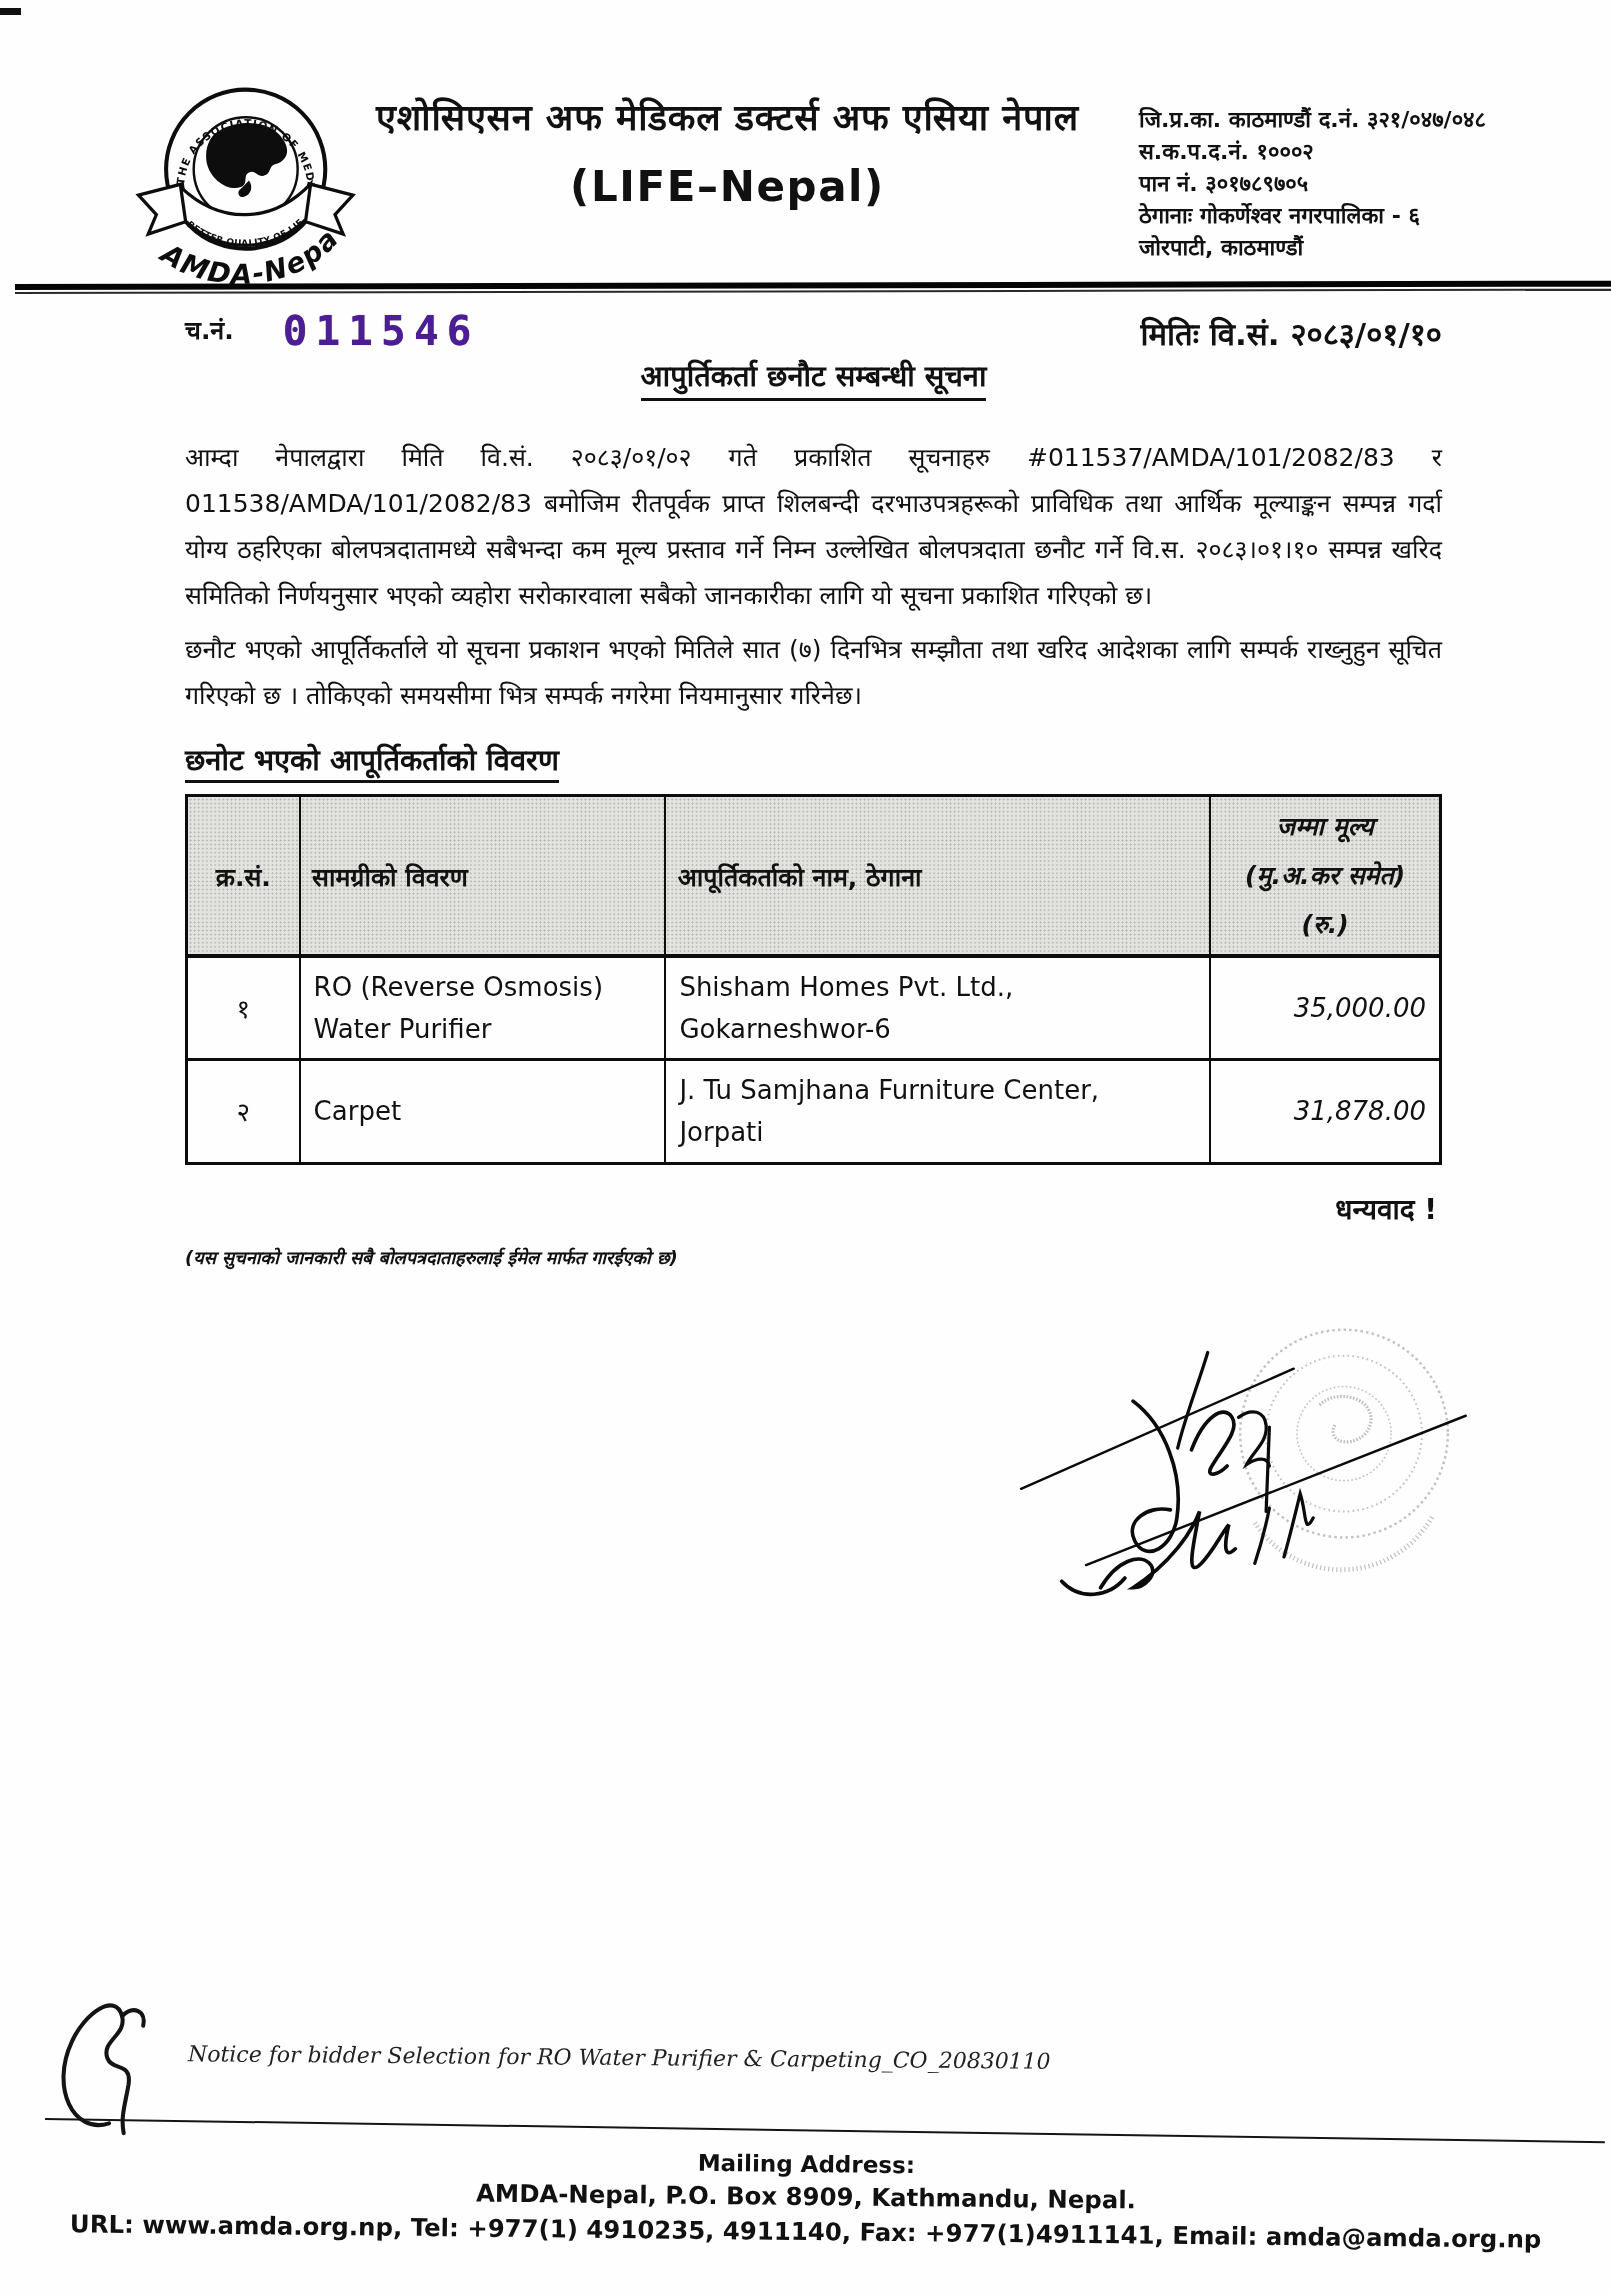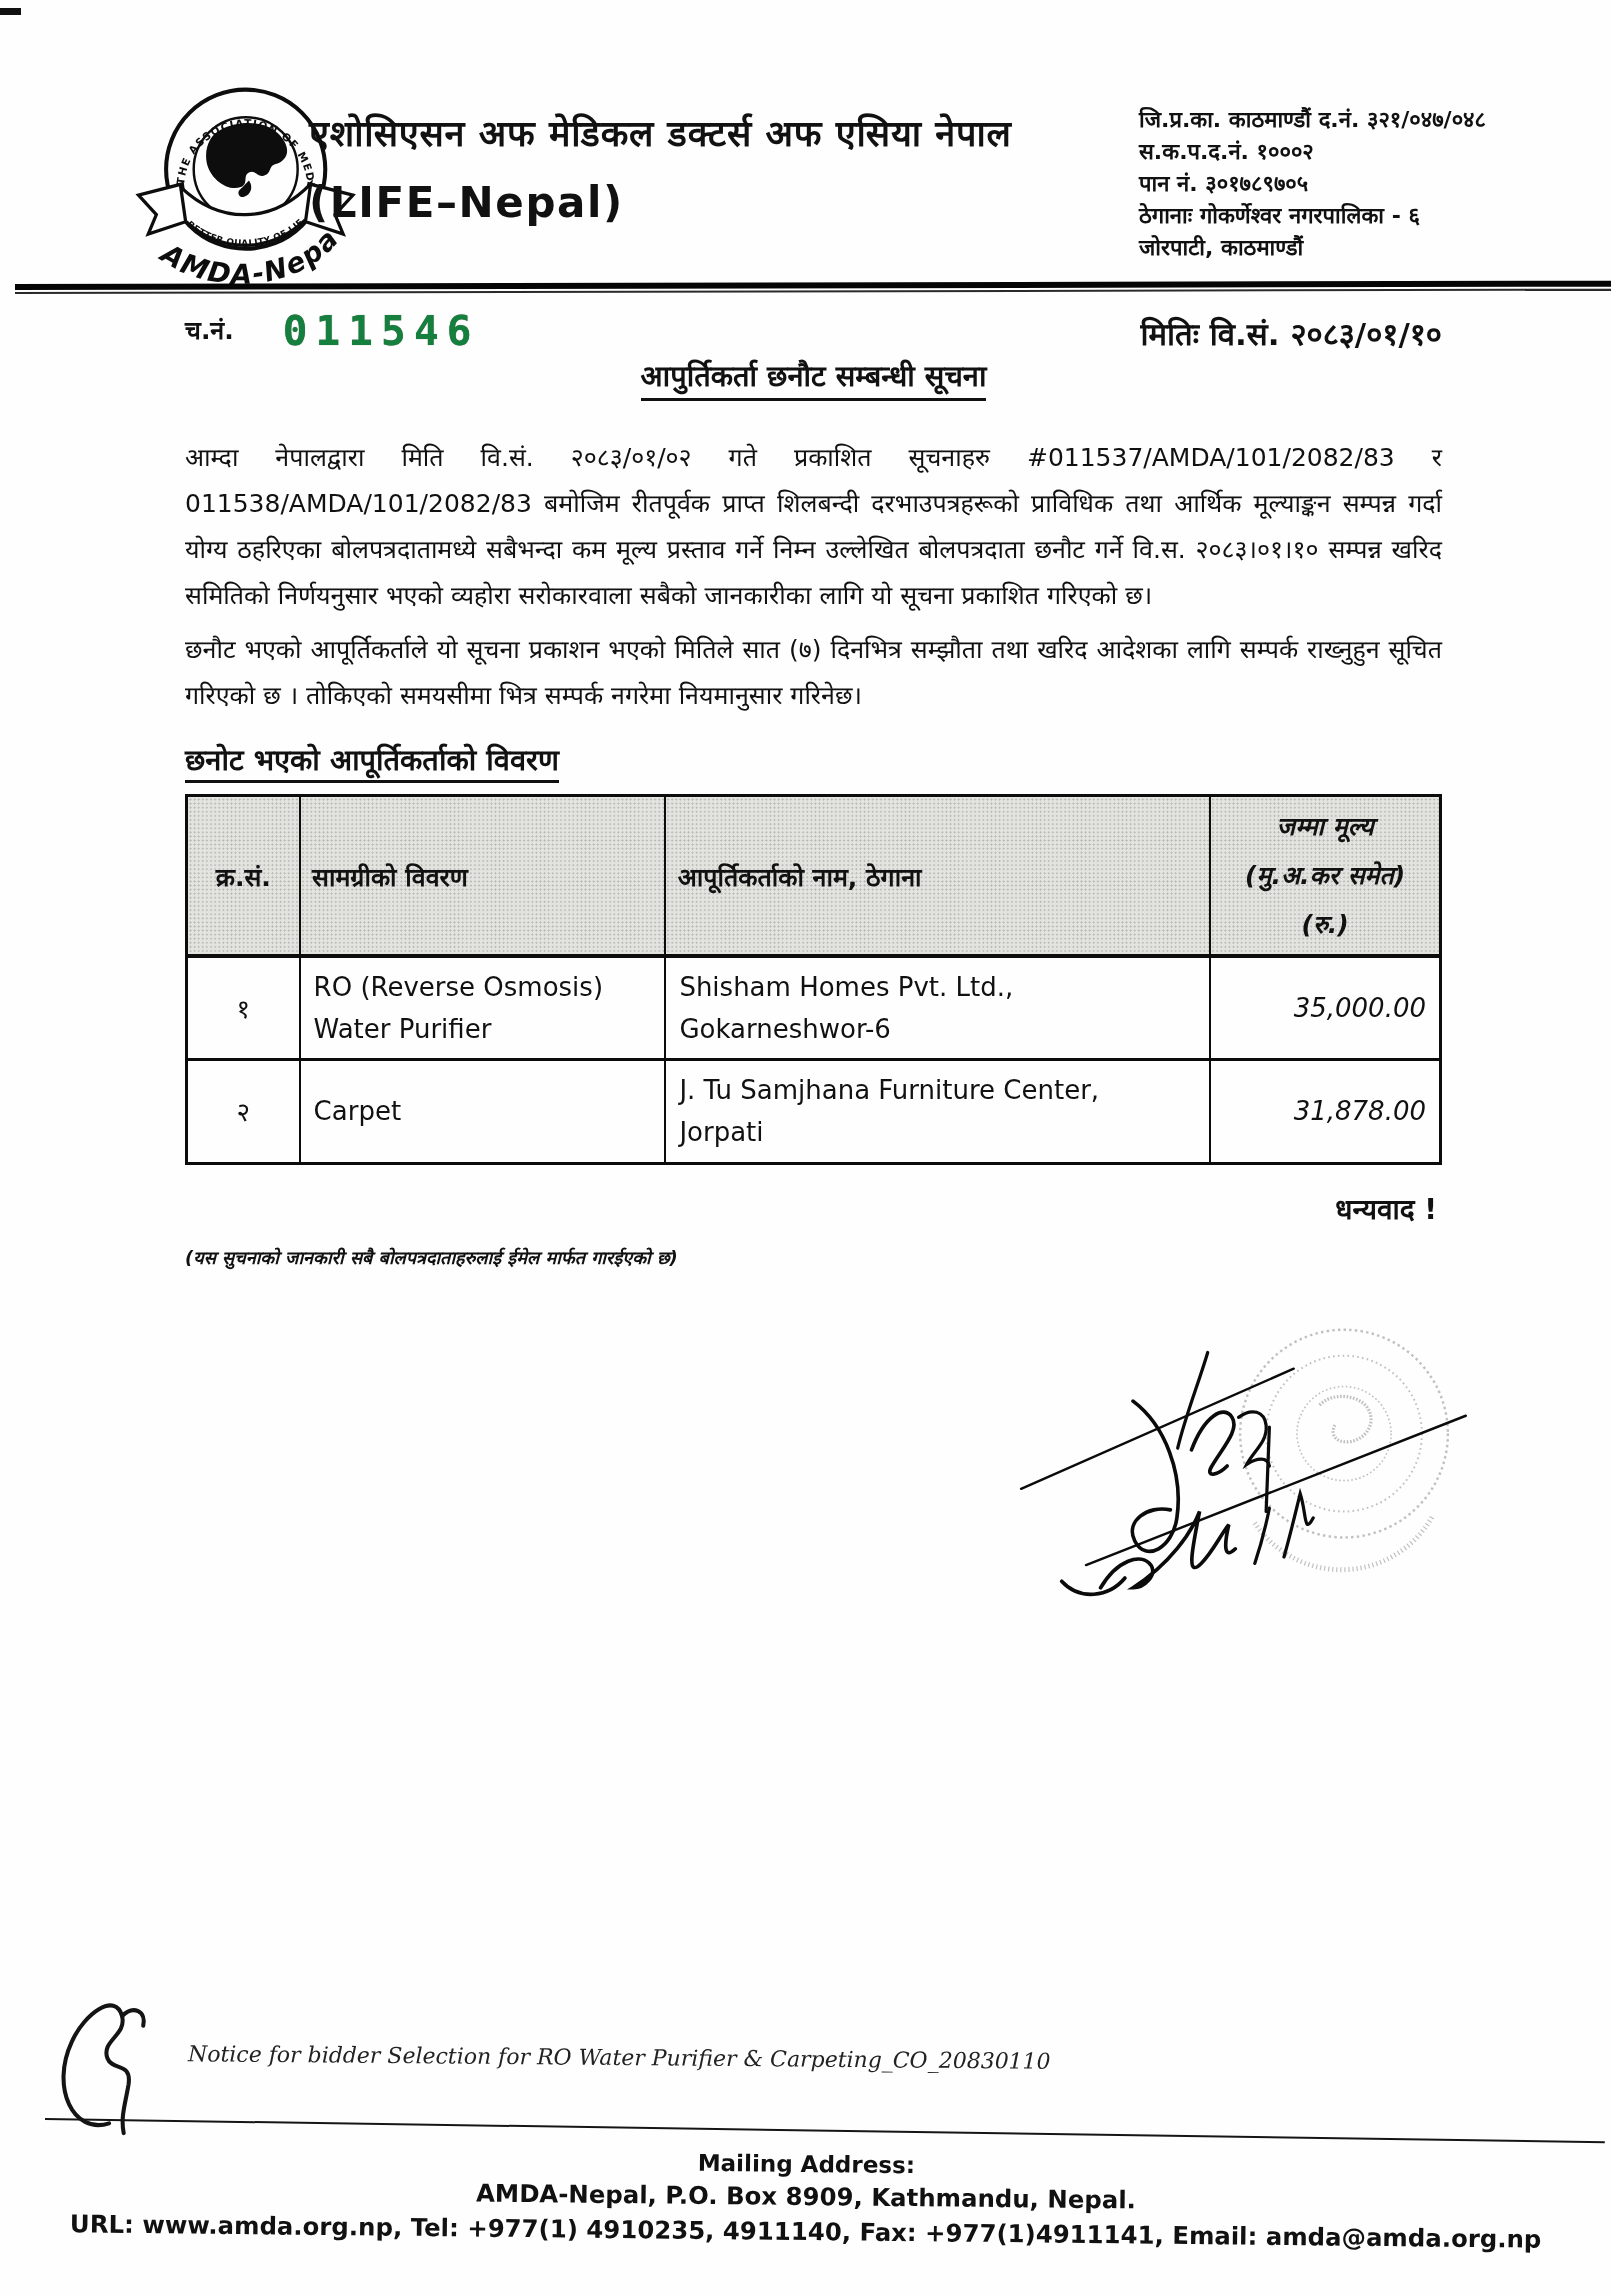--- a/index.html
+++ b/index.html
@@ -6,34 +6,34 @@
   .page{
     position:relative;
     width:1612px;height:2295px;
     background:#fefefe;
     font-family:"DejaVu Sans","Liberation Sans",sans-serif;
     color:#111;
     overflow:hidden;
   }
   
   .logo-wrap{position:absolute;left:106px;top:65px;width:268px;height:236px;}
-  .head-titles{position:absolute;left:309px;top:112px;width:837px;}
+  .head-titles{position:absolute;left:309px;top:96px;width:837px;text-align:center;}
   .org-nepali{font-size:36px;font-weight:bold;letter-spacing:0.8px;line-height:1.2;}
   .org-short{font-size:42px;font-weight:bold;margin-top:23px;letter-spacing:1.6px;}
   .reg-block{position:absolute;left:1139px;top:104px;width:463px;font-size:22px;line-height:32px;font-weight:600;}
   .reg-line{white-space:nowrap;}
   .head-rule{position:absolute;left:14.6px;top:284px;width:1597px;height:5.7px;background:#050505;transform:rotate(-0.12deg);transform-origin:left center;}
   .head-rule2{position:absolute;left:14.6px;top:292px;width:1597px;height:1.6px;background:#2a2a2a;transform:rotate(-0.12deg);transform-origin:left center;}
 
   
   .content{position:absolute;left:185px;top:307px;width:1257px;}
   .ref-row{display:flex;justify-content:space-between;align-items:flex-start;}
   .ref-left{display:flex;align-items:flex-start;gap:49px;}
   .ref-label{font-size:25px;font-weight:bold;padding-top:4.9px;}
-  .ref-number{font-family:"DejaVu Sans Mono","Liberation Mono",monospace;font-size:41px;font-weight:bold;letter-spacing:8.1px;color:#15803d;text-shadow:0 0 0.8px #555;}
+  .ref-number{font-family:"DejaVu Sans Mono","Liberation Mono",monospace;font-size:41px;font-weight:bold;letter-spacing:8.1px;color:#4c1d95;text-shadow:0 0 0.8px #555;}
   .date{font-size:31px;font-weight:600;padding-top:4.9px;}
   .notice-title{text-align:center;font-size:29px;font-weight:bold;}
   .notice-title span{border-bottom:3.2px solid #111;padding-bottom:4.9px;}
   .para{margin-top:41px;font-size:25px;line-height:46px;text-align:justify;font-weight:500;}
   .para.second{margin-top:8.1px;}
   .tbl-heading{margin-top:19.5px;font-size:29px;font-weight:bold;display:inline-block;border-bottom:3.2px solid #111;padding-bottom:2.4px;}
 
   table.sel{border-collapse:collapse;width:1257px;margin-top:11.4px;border:3.2px solid #0c0c0c;}
   table.sel th{
     background-color:#e3e3e0;

